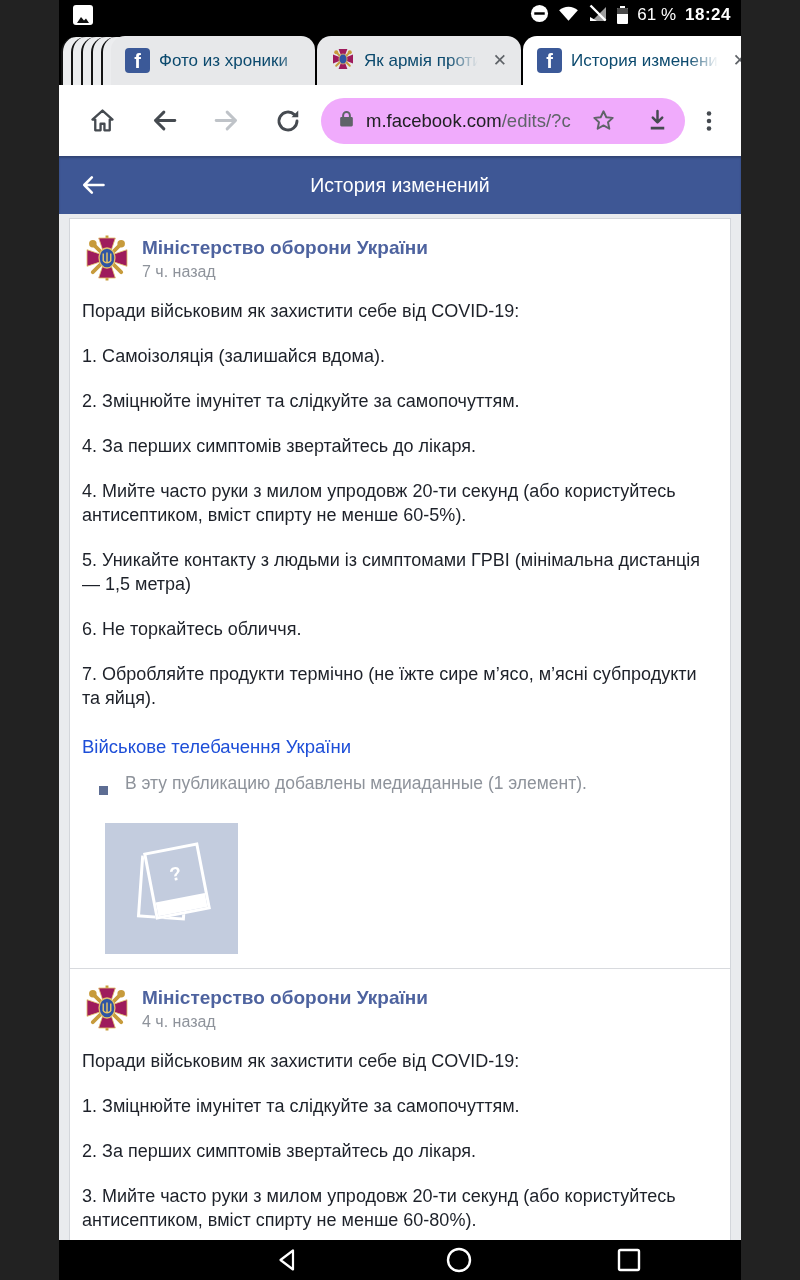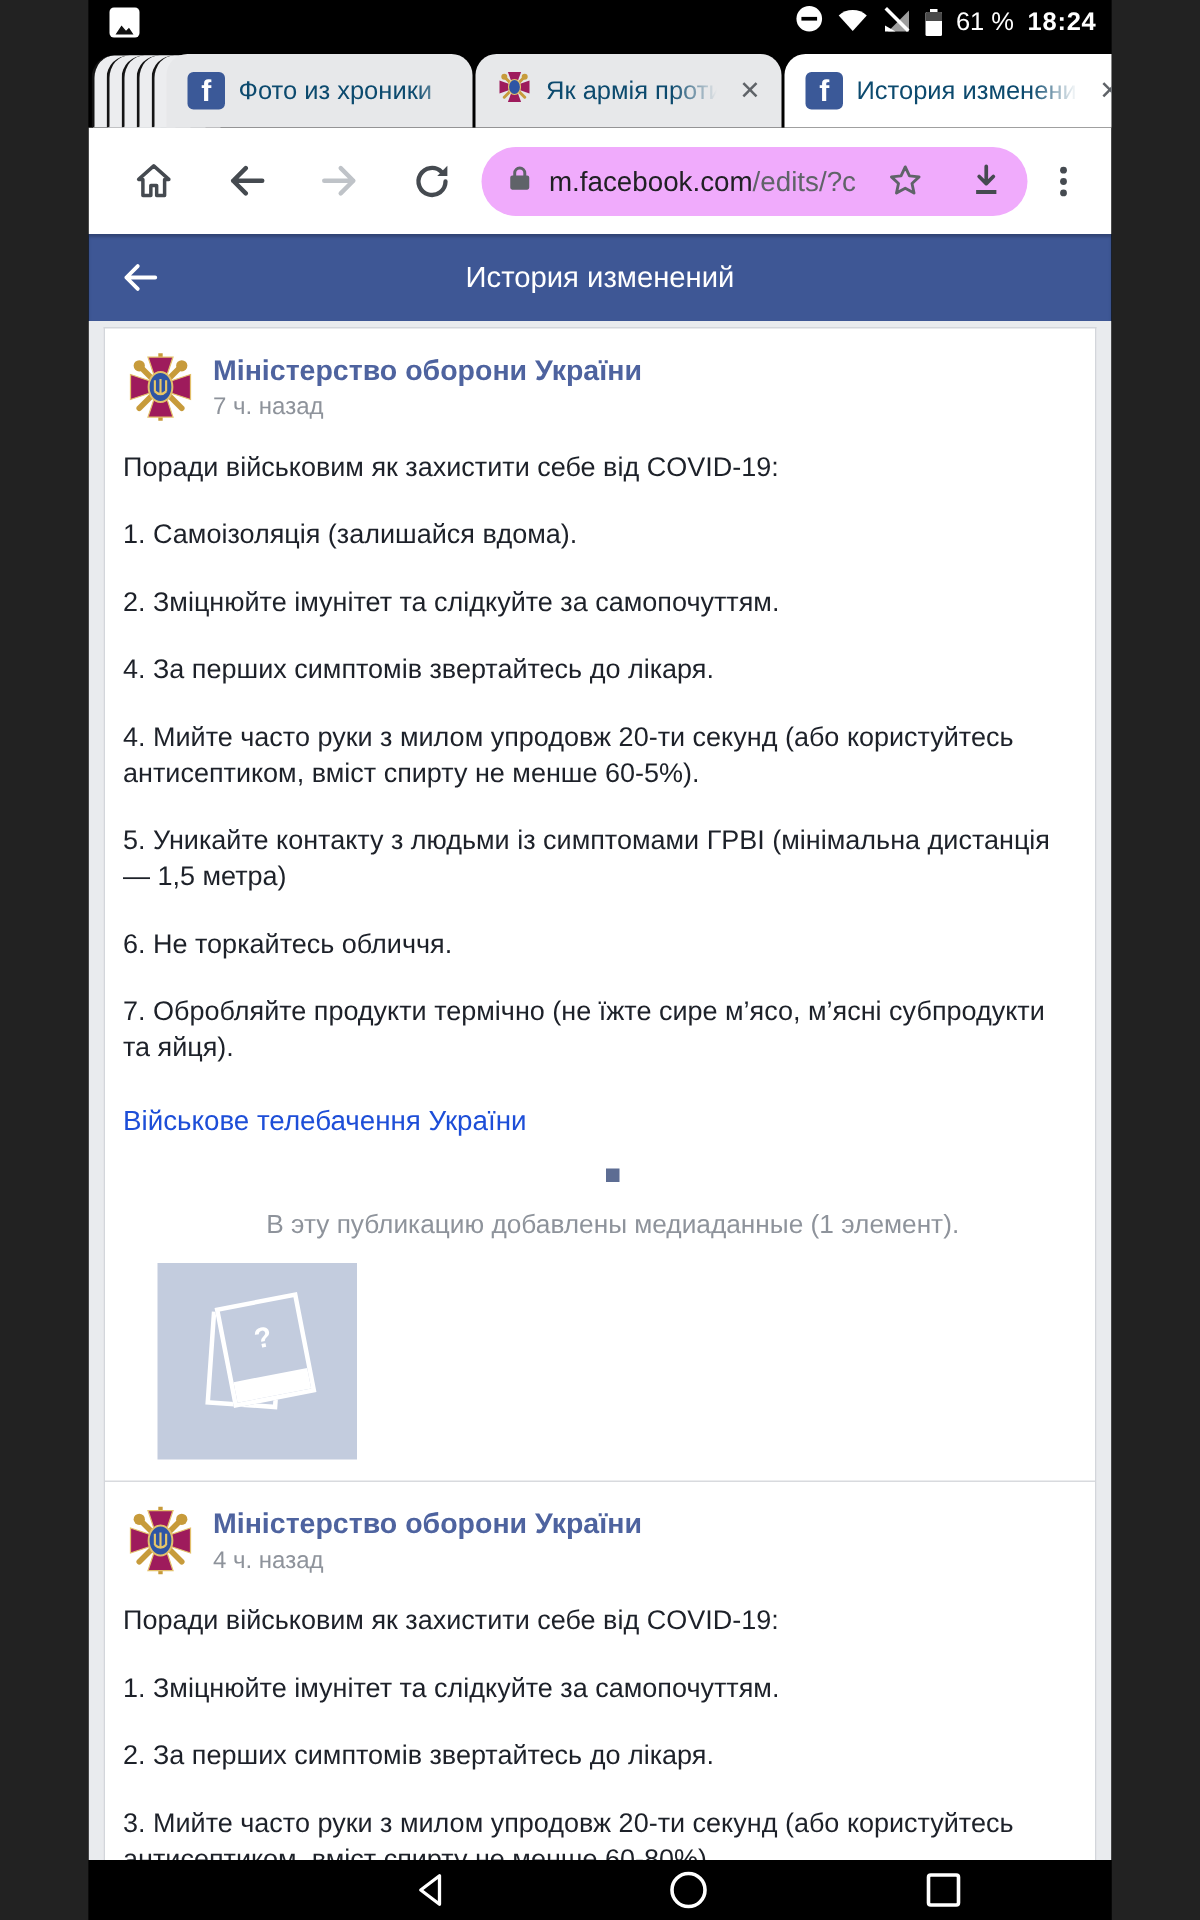--- a/index.html
+++ b/index.html
@@ -50,21 +50,21 @@
   .content { height:1026px; background:#e9ebee; padding:4px 10px 0; overflow:hidden; }
   .card { background:#fff; border:1px solid #d3d6db; border-bottom:none; height:100%; overflow:hidden; }
   .post { padding:14px 12px 0; }
   .post-head { display:flex; align-items:center; gap:10px; margin-bottom:16px; }
   .avatar { width:50px; height:50px; flex:0 0 auto; cursor:pointer; }
   .ph-meta { padding-top:2px; }
   .author { font-size:19px; font-weight:bold; color:#4e639f; text-decoration:none; display:block; cursor:pointer; }
   .post-time { font-size:16px; color:#8e939b; margin-top:4px; display:block; }
   .post-body p { font-size:18px; line-height:24px; color:#1d2129; margin:0 0 21px; }
   .post-link { display:block; font-size:18.5px; color:#1d4ed8; text-decoration:none; margin:26px 0 14px; cursor:pointer; }
-  .media-note { display:flex; align-items:center; gap:17px; padding-left:17px; margin-bottom:14px;flex-direction:column; }
+  .media-note { display:flex; align-items:flex-end; gap:17px; padding-left:17px; margin-bottom:28px; }
   .bullet-sq { width:9px; height:9px; background:#5d6d93; margin-top:7px; flex:0 0 auto; }
   .media-note-text { font-size:17.5px; color:#8e939b; line-height:23px; }
   .media-thumb { position:relative; width:133px; height:131px; background:#c3ccde; margin:4px 0 14px 23px; cursor:pointer; }
   .pol-wrap { position:absolute; left:28px; top:22px; width:80px; height:86px; }
   .pol-back { position:absolute; left:6px; top:12px; width:48px; height:62px; border:3px solid #fff; transform:rotate(4deg); }
   .pol-front { position:absolute; left:16px; top:2px; width:56px; height:68px; border:3px solid #fff; background:#c3ccde; transform:rotate(-11deg); display:flex; flex-direction:column; }
   .pol-photo { flex:1; display:flex; align-items:center; justify-content:center; color:#fff; font-size:19px; font-weight:bold; }
   .pol-strip { height:14px; background:#fff; }
   .divider { border:none; border-top:1px solid #d8dade; margin:0; }
 

